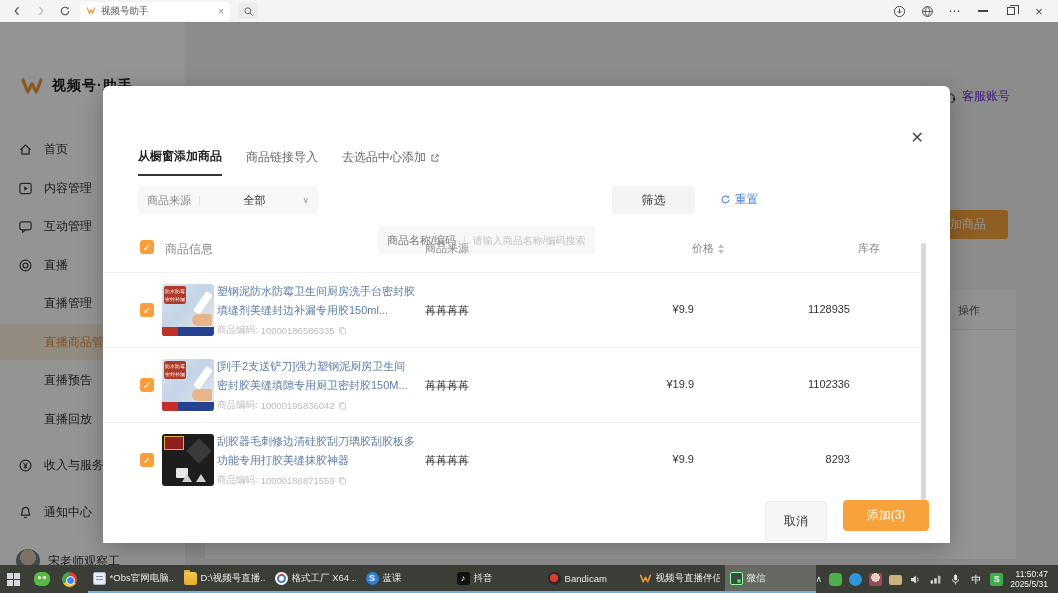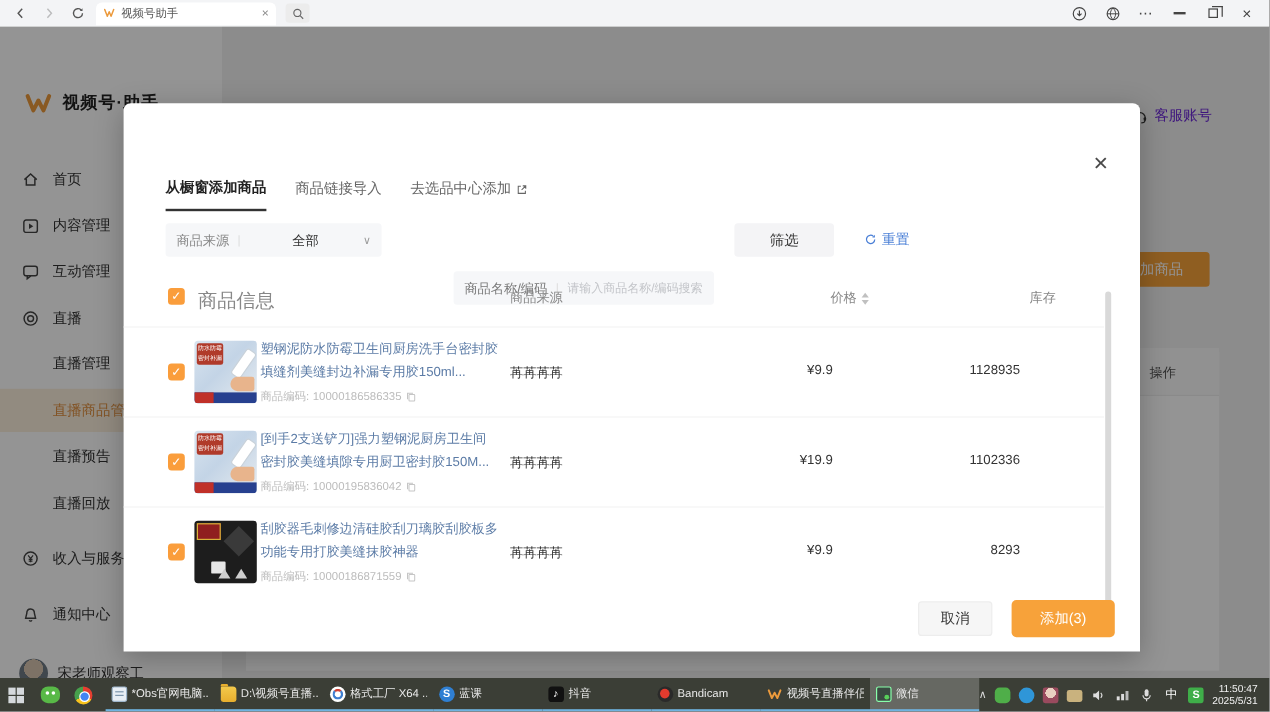--- a/index.html
+++ b/index.html
@@ -61,21 +61,21 @@
   .fg-value { font-size:11px; color:#333;margin-left:36px; }
   .fg-chevron { margin-left:auto; font-size:9px; color:#9a9a9a; }
   .fg-input { border:none; background:transparent; outline:none; font-size:10px; color:#333; width:128px; font-family:"Liberation Sans",sans-serif; }
   .fg-input::placeholder { color:#c3c5c9; }
   .filter-btn { position:absolute; left:474px; top:0; width:83px; height:28px; background:#f4f4f6; border:none; border-radius:3px; font-size:12px; color:#333; cursor:pointer; font-family:"Liberation Sans",sans-serif; }
   .reset-link { position:absolute; left:582px; top:6px; display:flex; align-items:center; gap:4px; color:#4a7fd6; font-size:11.5px; cursor:pointer; }
 
   .thead { position:absolute; top:152px; left:0; right:0; height:26px; }
   .checkbox { width:14px; height:14px; background:#fa9d3b; border-radius:3px; color:#fff; font-size:10px; display:flex; align-items:center; justify-content:center; cursor:pointer; }
   .th-check { position:absolute; left:37px; top:2px; }
-  .th-info { position:absolute; left:62px; top:3px; font-size:16px; color:#888; }
+  .th-info { position:absolute; left:62px; top:3px; font-size:12px; color:#888; }
   .th-source { position:absolute; left:322px; top:3px; font-size:11px; color:#888; }
   .th-price { position:absolute; right:226px; top:3px; font-size:11px; color:#888; display:flex; gap:4px; align-items:center; }
   .sort { display:inline-flex; flex-direction:column; gap:2px; cursor:pointer; }
   .sort i { display:block; width:0; height:0; border-left:3px solid transparent; border-right:3px solid transparent; }
   .sort .up { border-bottom:4px solid #c0c0c0; }
   .sort .dn { border-top:4px solid #c0c0c0; }
   .th-stock { position:absolute; right:70px; top:3px; font-size:11px; color:#888; }
 
   .prow { position:absolute; left:0; right:30px; height:75px; }
   .prow + .prow, .prow.first { border-top:1px solid #f3f3f3; }
@@ -96,21 +96,21 @@
   .p-text { position:absolute; left:114px; top:9px; width:198px; }
   .p-title { font-size:11px; line-height:19px; color:#5b7ba6; word-break:break-all; max-height:38px; overflow:hidden; cursor:pointer; }
   .p-code { margin-top:4px; font-size:9.5px; color:#bcbcbc; display:flex; align-items:center; gap:3px; }
   .p-source { position:absolute; left:322px; top:30px; font-size:11px; color:#333; }
   .p-price { position:absolute; right:226px; top:30px; font-size:11px; color:#333; }
   .p-stock { position:absolute; right:70px; top:30px; font-size:11px; color:#333; }
 
   .m-scrollbar { position:absolute; right:24px; top:157px; width:5px; height:268px; background:#d9d9d9; border-radius:3px; cursor:pointer; }
 
   .m-footer { position:absolute; left:0; right:0; bottom:0; height:58px; }
-  .btn-cancel { position:absolute; left:662px; top:16px; width:62px; height:29px; background:#f6f6f6; border:1px solid #ededed; border-radius:3px; font-size:12px; color:#333; cursor:pointer; font-family:"Liberation Sans",sans-serif; }
+  .btn-cancel { position:absolute; left:662px; top:16px; width:62px; height:40px; background:#f6f6f6; border:1px solid #ededed; border-radius:3px; font-size:12px; color:#333; cursor:pointer; font-family:"Liberation Sans",sans-serif; }
   .btn-confirm { position:absolute; left:740px; top:15px; width:86px; height:31px; background:#f7a23a; border:none; border-radius:4px; font-size:12px; color:#fff; cursor:pointer; font-family:"Liberation Sans",sans-serif; }
 
   
   .taskbar { position:absolute; left:0; right:0; bottom:0; height:28px; background:#3b3e36; display:flex; align-items:stretch; z-index:50; }
   .tk-start { width:30px; display:flex; align-items:center; justify-content:center; cursor:pointer; }
   .win-grid { display:grid; grid-template-columns:6px 6px; grid-template-rows:6px 6px; gap:1px; }
   .win-grid i { background:#d5d9dc; }
   .tk-pin { width:30px; display:flex; align-items:center; justify-content:center; cursor:pointer; }
   .ico-wechat { width:16px; height:14px; background:#58b947; border-radius:6px; position:relative; }
   .ico-wechat::after { content:""; position:absolute; left:4px; top:4px; width:3px; height:3px; background:#fff; border-radius:50%; box-shadow:5px 0 0 #fff; }

